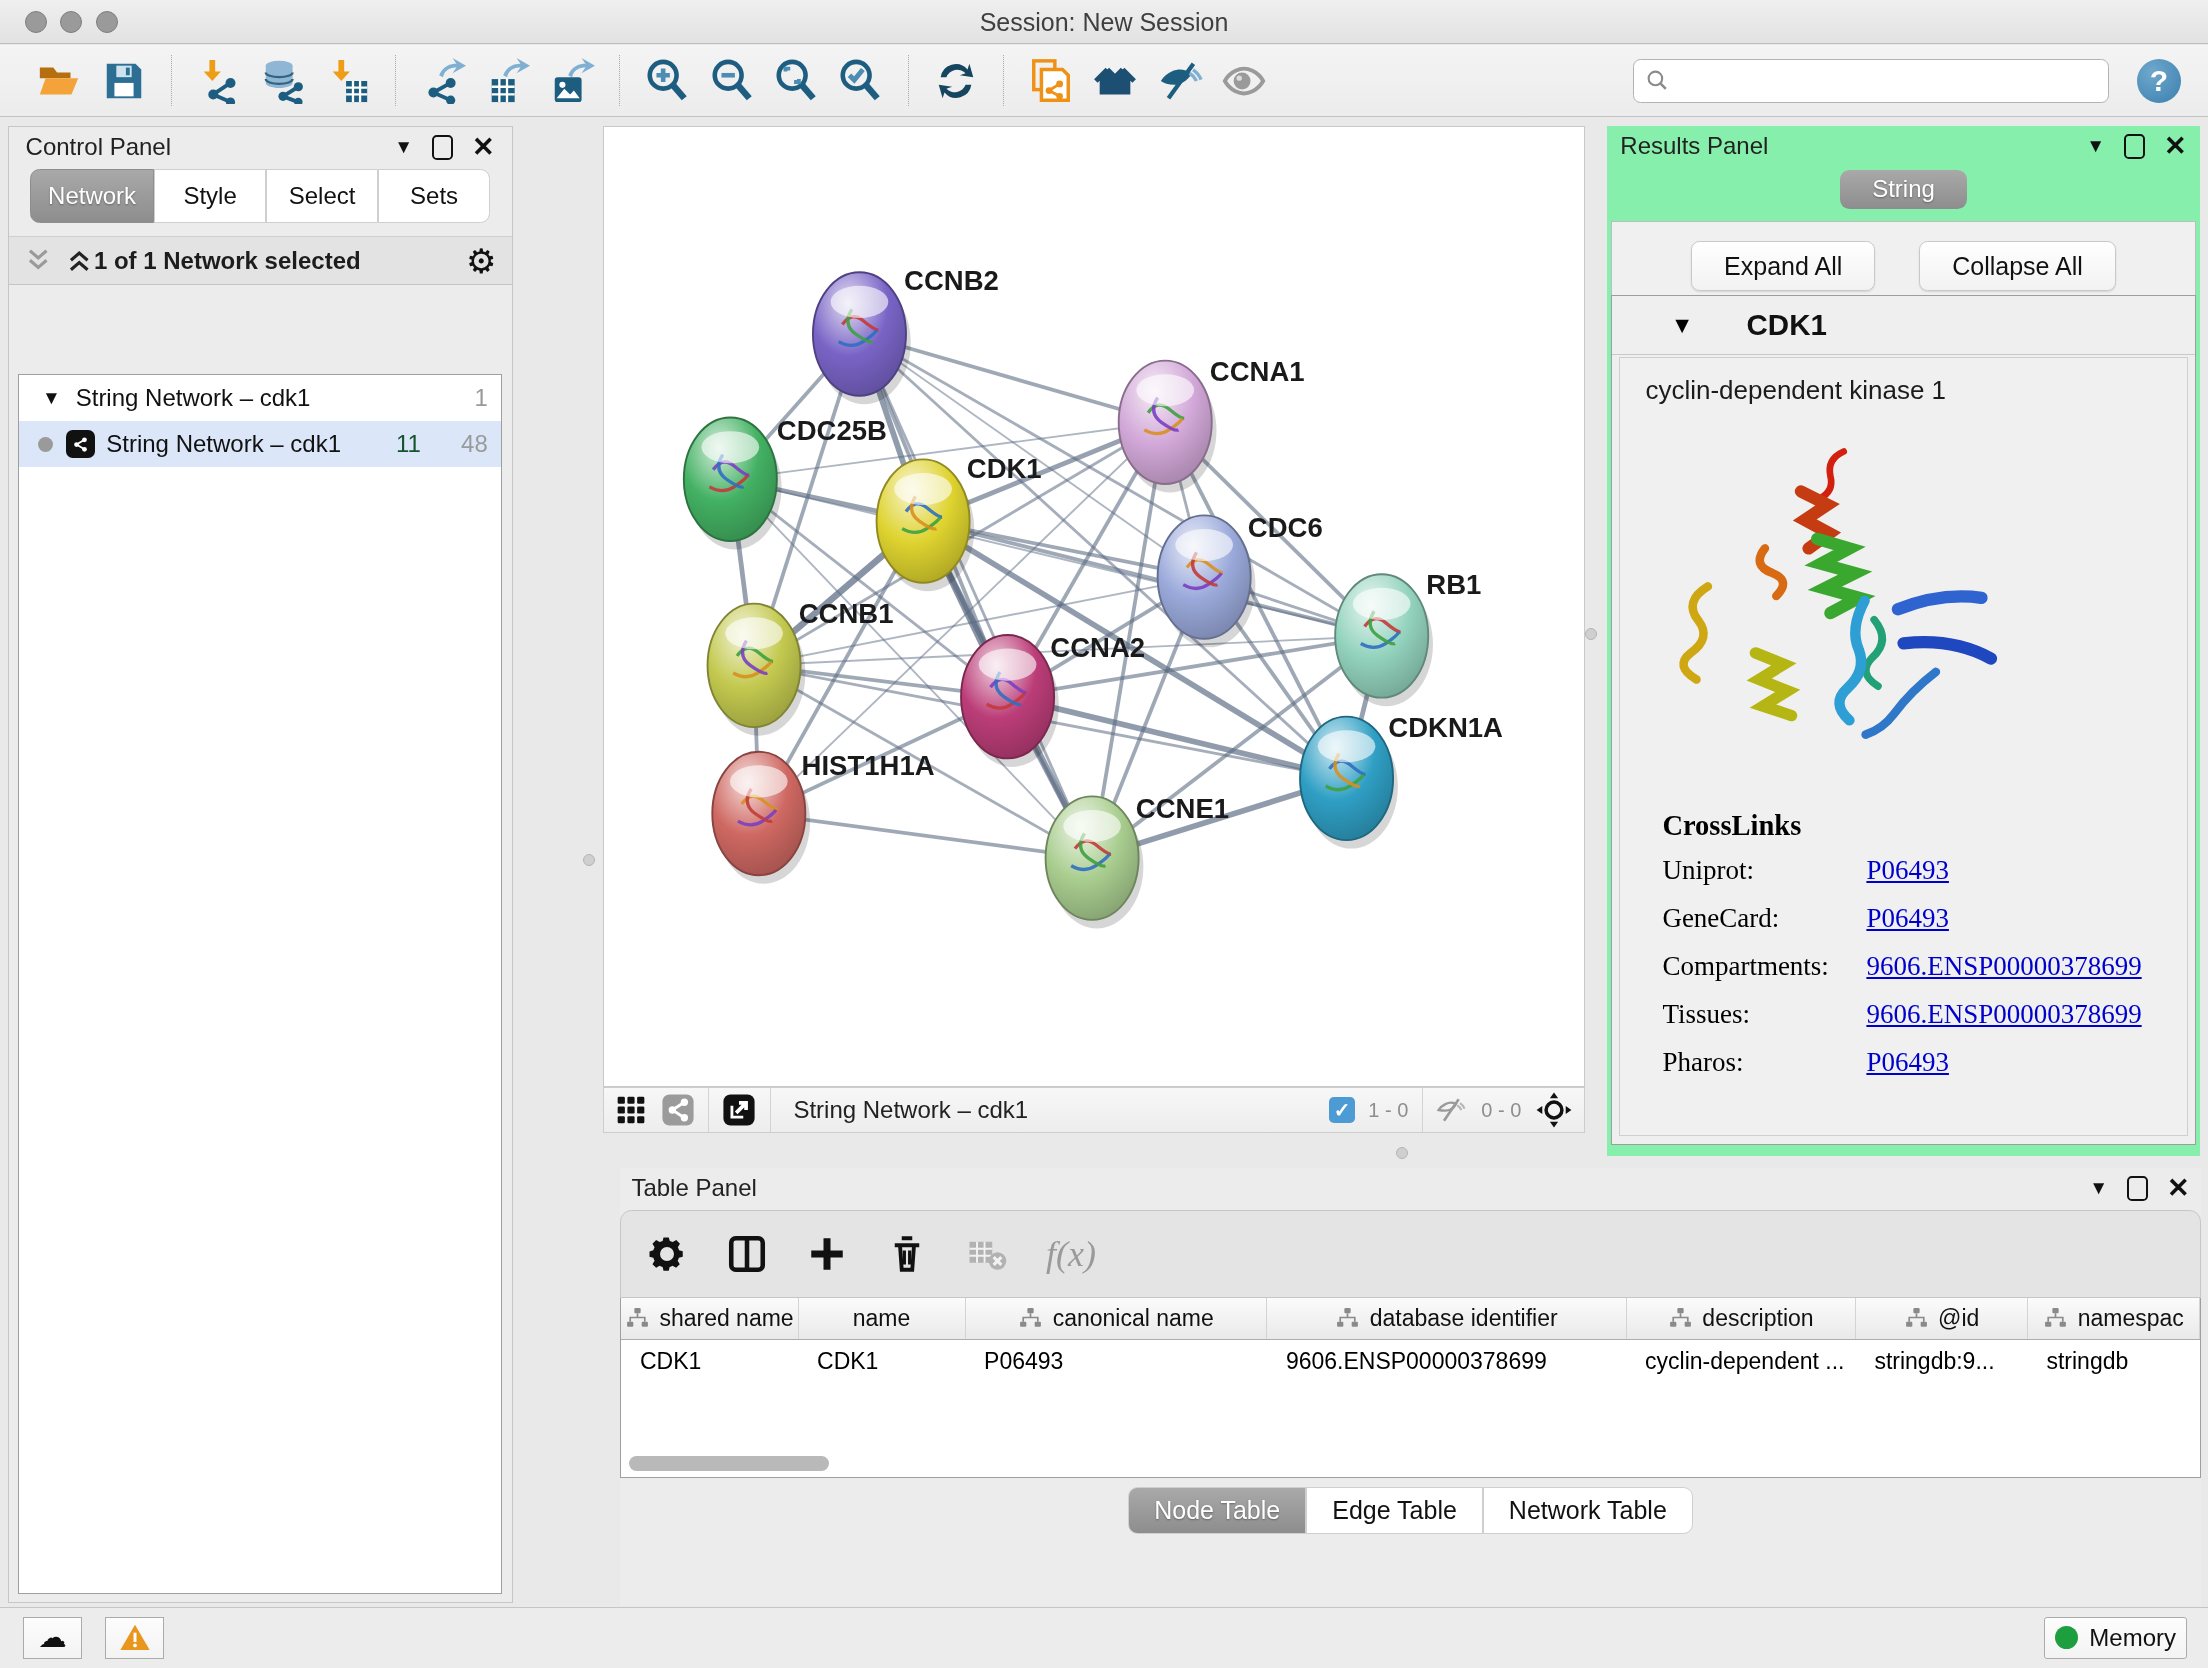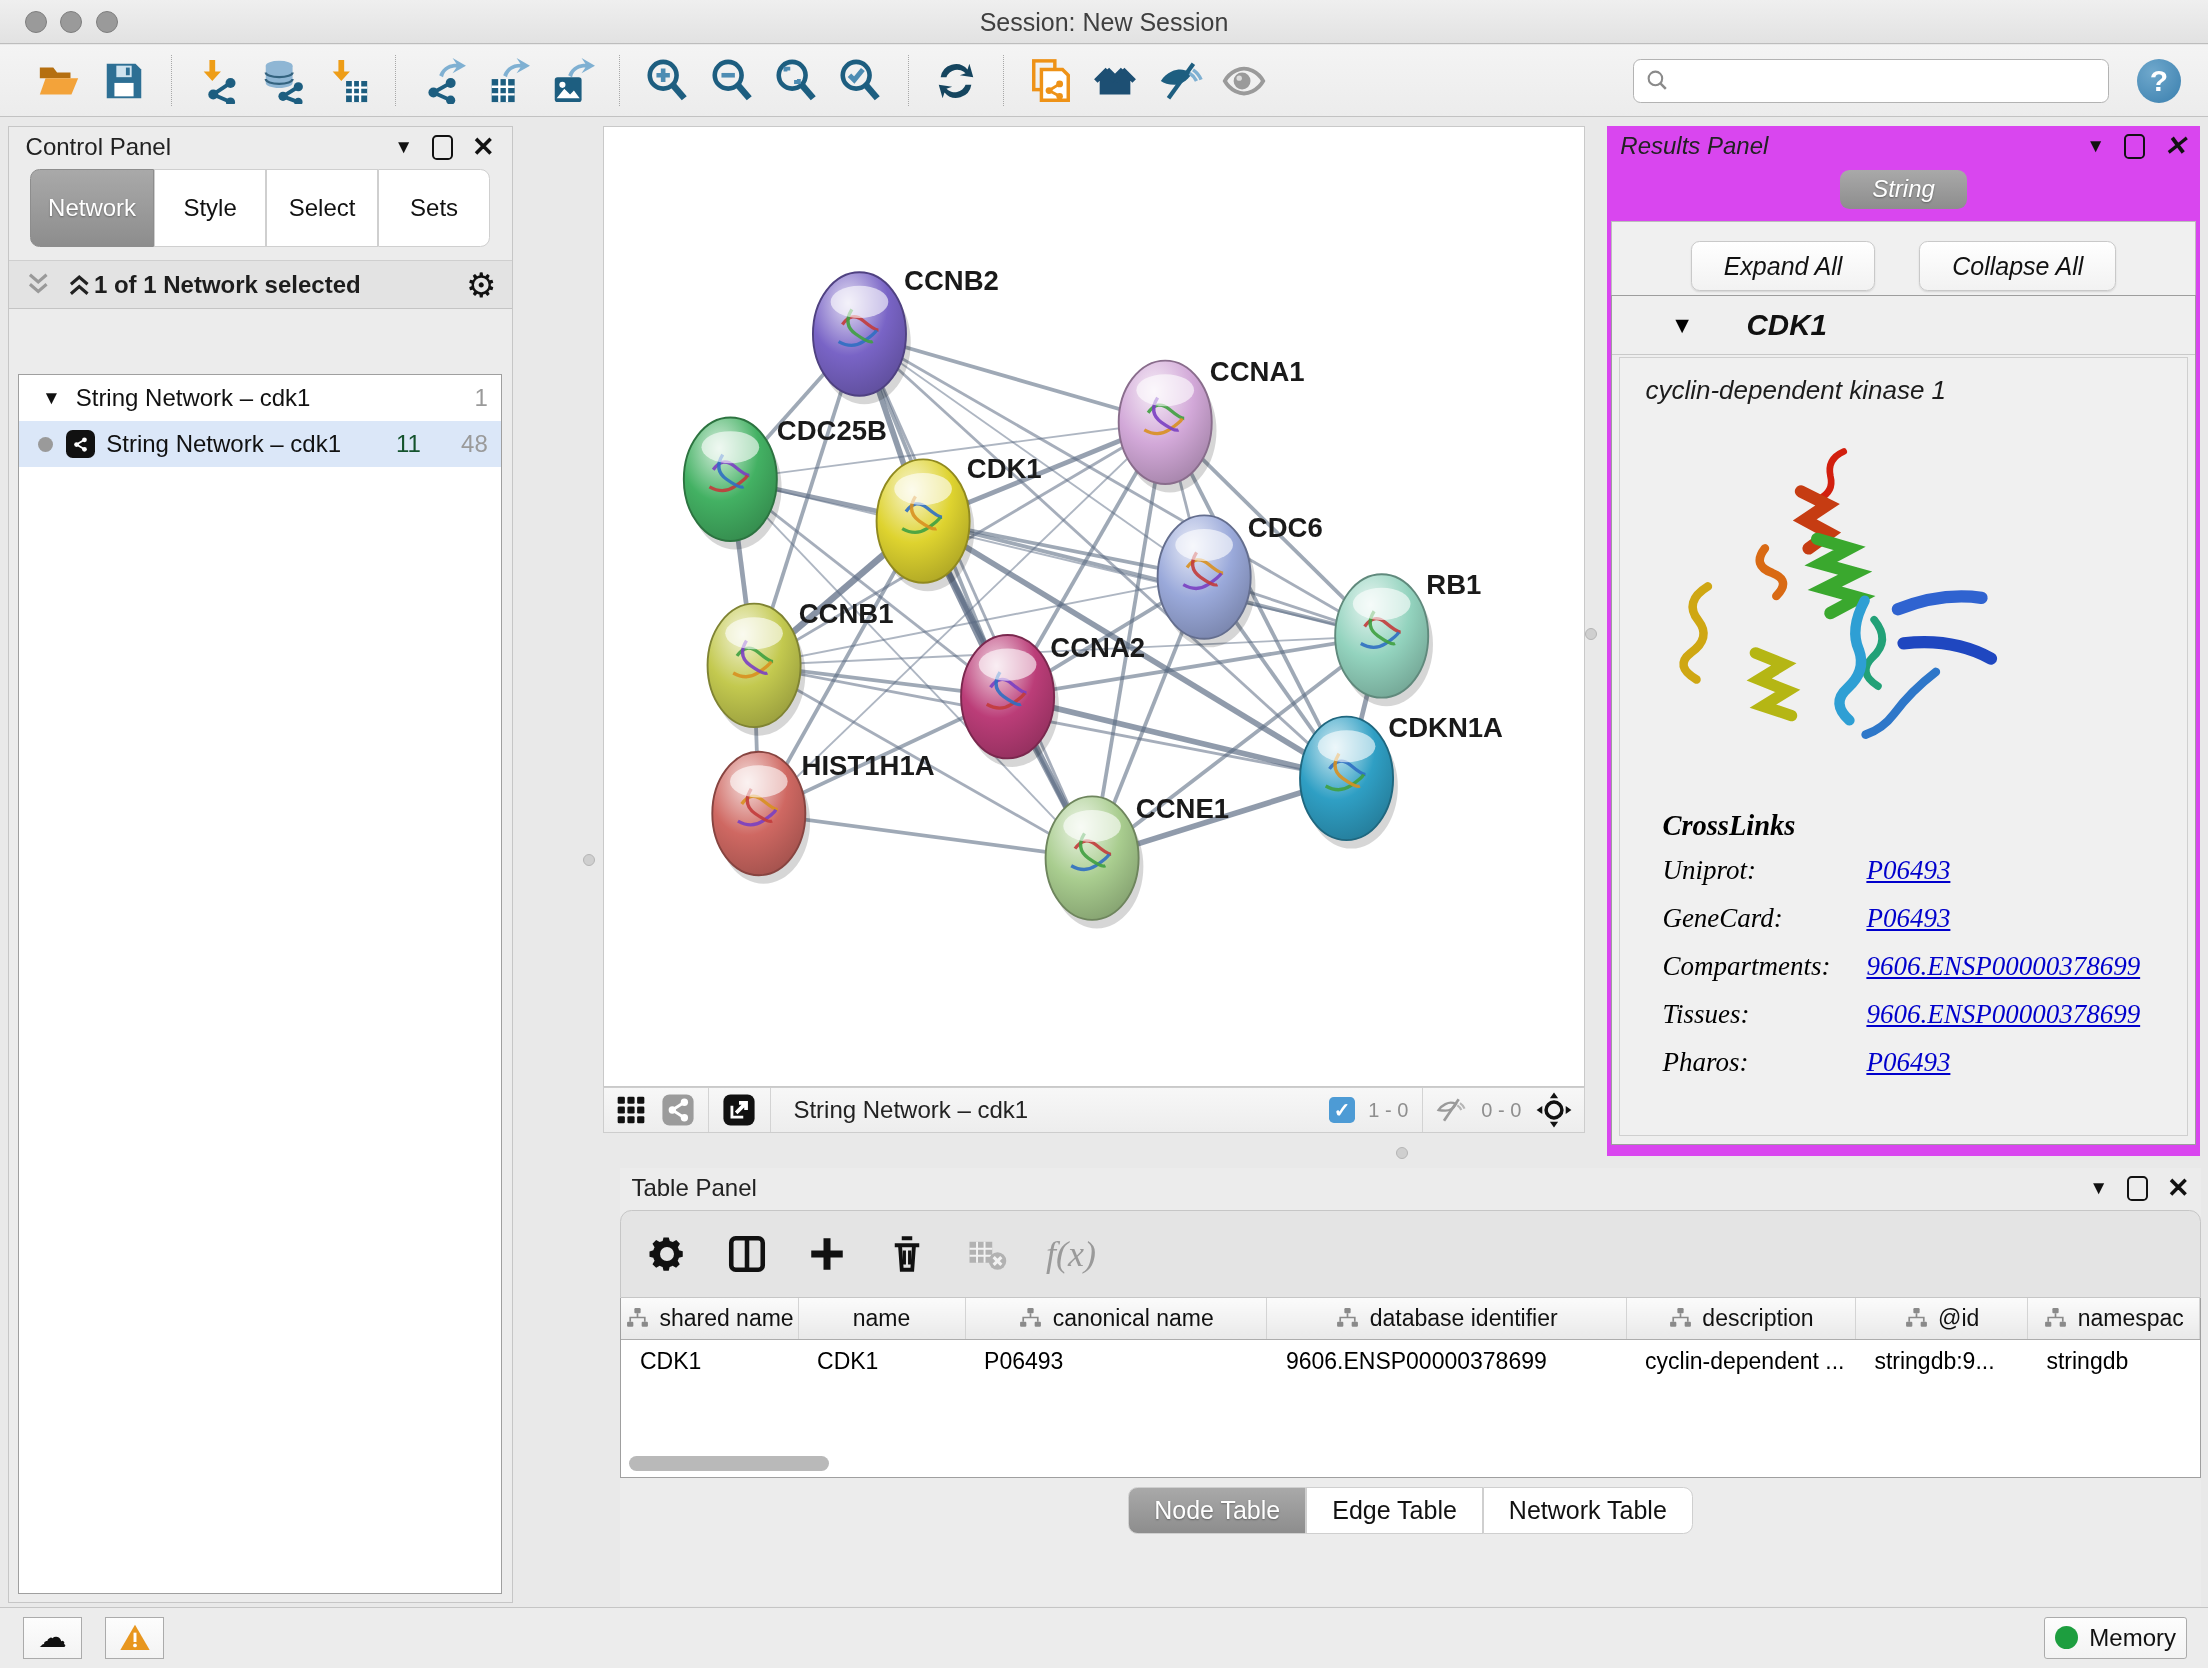--- a/index.html
+++ b/index.html
@@ -31,21 +31,21 @@
   .panel-ctl { margin-left:auto; display:flex; align-items:center; gap:19px; font-weight:bold; color:#111; }
   .tri { font-size:19px; }
   .sq { width:21px; height:25px; border:2.9px solid #111; border-radius:4.8px; }
   .xx { font-size:27px; font-weight:bold; }
 
   
   .control-panel { position:absolute; left:7.6px; top:126px; width:505px; height:1477px; background:#ececec;
     border:1px solid #c6c6c6; }
   .cp-head { padding:0 17px; }
   .tabs { display:flex; justify-content:center; margin-top:1.9px; }
-  .tab { min-width:112px; padding:24px 17px; text-align:center; font-size:24px; background:#fff; border:1px solid #cfcfcf;
+  .tab { min-width:112px; padding:12px 17px; text-align:center; font-size:24px; background:#fff; border:1px solid #cfcfcf;
     color:#111; }
   .tab:first-child { border-radius:9.5px 0 0 9.5px; }
   .tab:last-child { border-radius:0 9.5px 9.5px 0; }
   .tab.sel { background:linear-gradient(#a9a9a9,#8d8d8d); color:#fff; border-color:#8d8d8d; text-shadow:0 1px 1.9px rgba(0,0,0,.35); }
   .cp-sub { margin-top:13.3px; height:49px; background:#e3e3e3; border-top:1px solid #cfcfcf; border-bottom:1px solid #c4c4c4;
     display:flex; align-items:center; padding:0 15px; font-size:24px; color:#1d1d1d; }
   .cp-sub .mid { flex:1; text-align:left;font-weight:bold; }
   .gear { font-size:34px; color:#111; line-height:1; }
   .treebox { position:absolute; left:9.5px; top:247px; right:9.5px; bottom:7.6px; background:#fff; border:1px solid #9f9f9f; }
   .trow { height:46px; display:flex; align-items:center; font-size:24px; color:#111; padding:0 13.3px; }
@@ -61,21 +61,21 @@
   .netwrap svg { width:100%; height:100%; }
   .net-toolbar { position:absolute; left:603px; top:1087px; width:982px; height:46px; background:linear-gradient(#f7f7f7,#ededed);
     border:1px solid #cdcdcd; display:flex; align-items:center; padding:0 11.4px; gap:13.3px; }
   .nt-sep { width:0; height:44px; border-left:1px solid #d3d3d3; }
   .nt-title { font-size:24px; color:#222; margin-left:9.5px; flex:1; }
   .chk { width:26px; height:26px; background:#4d9bd5; border-radius:4.8px; display:flex; align-items:center; justify-content:center;
     color:#fff; font-size:20px; font-weight:bold; }
   .nt-count { font-size:20px; color:#8e8e8e; }
 
   
-  .results { position:absolute; left:1607px; top:126px; width:593px; height:1030px; background:#d946ef;font-style:italic; }
+  .results { position:absolute; left:1607px; top:126px; width:593px; height:1030px; background:#86efac; }
   .res-tabs { display:flex; justify-content:center; margin-top:3.8px; }
   .res-tab { padding:5.7px 32px; font-size:24px; color:#fff; background:linear-gradient(#a9a9a9,#8d8d8d); border-radius:9.5px;
     text-shadow:0 1px 1.9px rgba(0,0,0,.35); }
   .res-btnstrip { margin:11.4px 3.8px 0 3.8px; border:1px solid #bdbdbd; background:#f0f0f0; height:91px; display:flex;
     align-items:center; justify-content:center; gap:44px; }
   .res-btn { background:linear-gradient(#ffffff,#f2f2f2); border:1px solid #c9c9c9; border-radius:8.6px; font-size:25px;
     color:#111; padding:9.5px 32px; box-shadow:0 1px 1.9px rgba(0,0,0,.12); }
   .entry { position:absolute; left:3.8px; right:3.8px; top:169px; bottom:11.4px; border:1.9px solid #9d9d9d; background:#efefef; }
   .entry-head { height:59px; display:flex; align-items:center; border-bottom:1px solid #c9c9c9; }
   .entry-head .tri { margin-left:59px; font-size:23px; }

